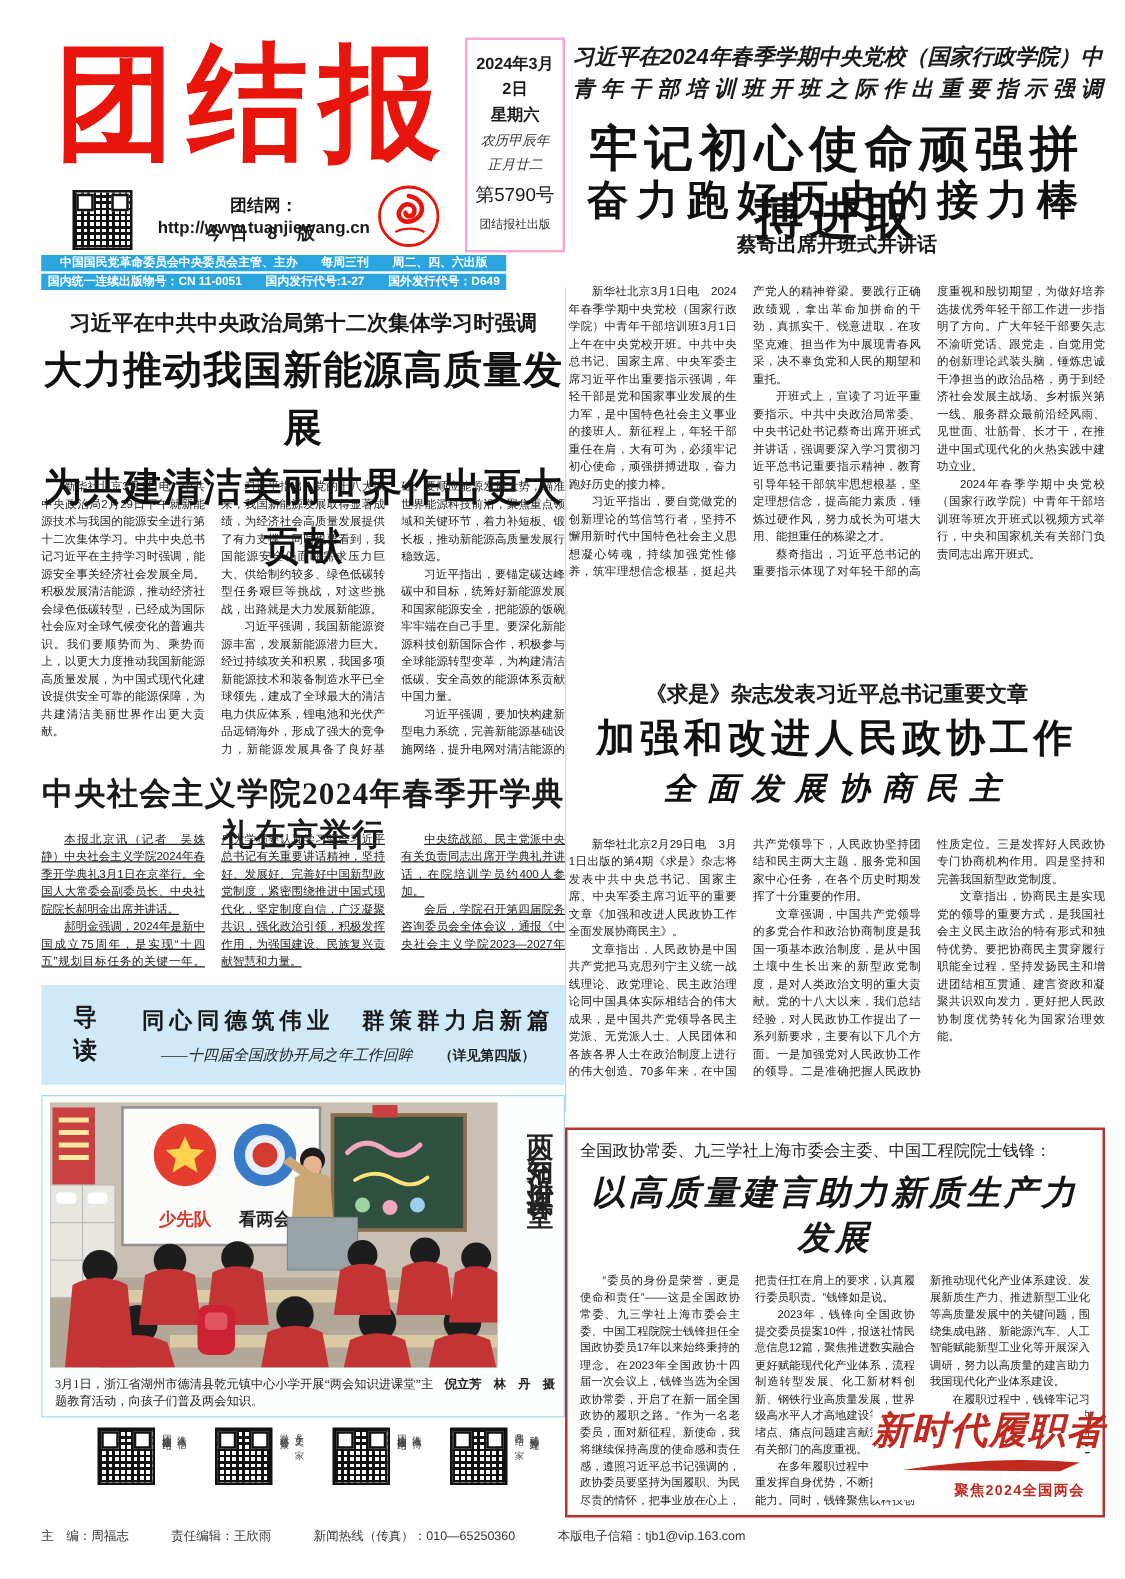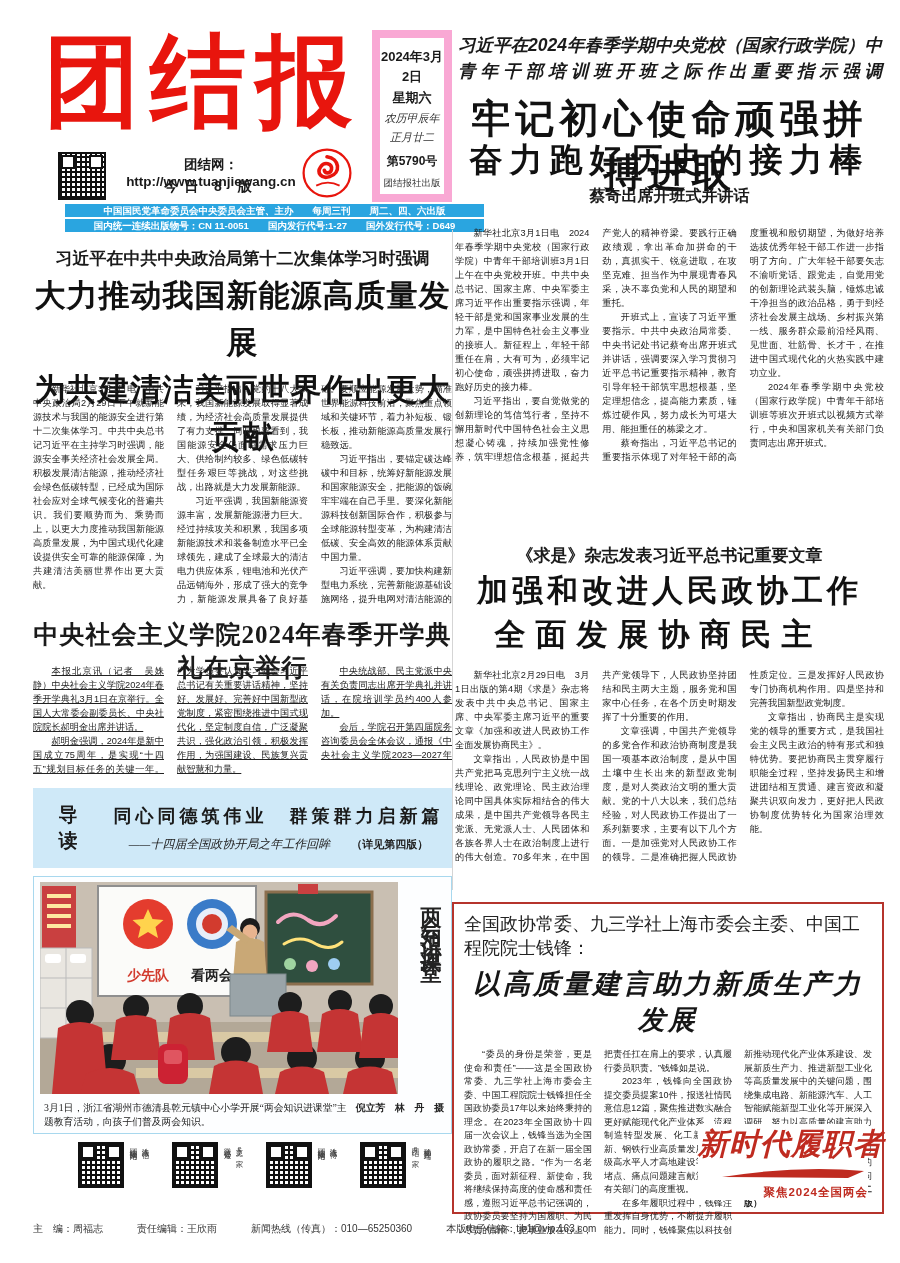--- a/index.html
+++ b/index.html
@@ -18,32 +18,32 @@
         repeating-linear-gradient(90deg,#111 0 2px,#fff 2px 5px); border:2px solid #111; }
   .qr::before, .qr::after { content:""; position:absolute; width:10px; height:10px;
         border:2px solid #111; background:#fff; }
   .qr::before { left:1px; top:1px; } .qr::after { right:1px; top:1px; }
   .mast-site { position:absolute; left:116px; top:156px; width:190px; text-align:center;
                font-weight:bold; font-size:13.5px; }
   .mast-edition { position:absolute; left:116px; top:178px; width:190px; text-align:center;
                   font-size:14px; letter-spacing:6px; font-weight:bold; }
   .phoenix { position:absolute; left:300px; top:146px; width:54px; height:54px; }
   .datebox { position:absolute; left:372px; top:30px; width:80px; height:172px;
-             border:8px solid #f9a8d4; background:#fff; text-align:center; padding-top:10px; }
+             border:2px solid #f9a8d4; background:#fff; text-align:center; padding-top:10px; }
   .datebox .d1 { font-size:13px; font-weight:bold; }
   .datebox .d2 { font-size:13px; font-weight:bold; margin-top:2px; }
   .datebox .d3 { font-size:13px; font-weight:bold; margin-top:3px; }
   .datebox .d4, .datebox .d5 { font-family:"Liberation Serif", serif; font-style:italic;
              font-size:11px; margin-top:4px; color:#333; }
-  .datebox .issue { font-size:12px; font-weight:700; margin-top:8px; }
+  .datebox .issue { font-size:15px; font-weight:400; margin-top:8px; }
   .datebox .pub { font-family:"Liberation Serif", serif; font-size:9.5px; margin-top:7px; color:#333; }
 
-  .bluebar { position:absolute; left:33px; width:419px; height:13px; background:#2aa5e0;
+  .bluebar { position:absolute; left:33px; width:372px; height:13px; background:#2aa5e0;
              color:#fff; font-size:9.5px; font-weight:bold; line-height:13px; text-align:center;
-             white-space:nowrap; overflow:hidden;margin-left:32px; }
+             white-space:nowrap; overflow:hidden; }
   .bighead { font-weight:900; color:#111; }
 
   
   .l-kicker { position:absolute; left:33px; top:247px; width:419px; text-align:center;
               font-size:17px; font-weight:bold; }
   .l-head { position:absolute; left:33px; top:272px; width:419px; text-align:center;
             font-size:31px; line-height:47px; font-weight:900; letter-spacing:1px; }
   .l-body { position:absolute; left:33px; top:382px; width:419px; height:228px; }
 
   
@@ -97,28 +97,28 @@
   .qr-group .qr { width:46px; height:46px; }
   .qr-labels { display:flex; flex-direction:row; gap:2px; }
   .vlabel { writing-mode:vertical-rl; text-orientation:upright; font-size:7.5px; color:#444;
             letter-spacing:1px; height:52px; }
 
   
   .q-kicker { position:absolute; left:455px; top:544px; width:429px; text-align:center;
               font-size:17px; font-weight:bold; }
   .q-h1 { position:absolute; left:455px; top:570px; width:429px; text-align:center;
           font-size:31px; font-weight:900; letter-spacing:4px; }
-  .q-h2 { position:absolute; left:444px; top:614px; width:429px; text-align:center;
-          font-size:31px; font-weight:900; letter-spacing:10px; }
+  .q-h2 { position:absolute; left:456px; top:614px; width:429px; text-align:center;
+          font-size:25px; font-weight:900; letter-spacing:10px;font-style:italic; }
   .q-body { position:absolute; left:455px; top:668px; width:429px; height:228px; }
 
   
   .redbox { position:absolute; left:452px; top:902px; width:432px; height:312px;
             border:2px solid #b5342c; background:#fff; padding:8px 10px 6px; }
-  .rb-kicker { font-family:"Liberation Serif", serif; font-size:18px; color:#222; }
+  .rb-kicker { font-family:"Liberation Serif", serif; font-size:13px; color:#222; }
   .rb-head { text-align:center; margin-top:6px; font-family:"DejaVu Serif", serif;
              font-size:27px; font-weight:900; font-style:italic; letter-spacing:3px; color:#161616; }
   .rb-body { margin-top:10px; height:216px; column-count:3; column-gap:12px; font-size:9px;
              line-height:13.5px; text-align:justify; overflow:hidden; color:#222; }
   .rb-body p { text-indent:2em; }
   .rb-turn { font-weight:bold; }
   .badge { position:absolute; right:14px; bottom:12px; width:170px; text-align:right; background:#fff; }
   .badge-title { font-family:"DejaVu Serif", serif; font-style:italic; font-weight:900;
                  font-size:30px; color:#bf2b20; letter-spacing:1px; white-space:nowrap; }
   .badge-sub { font-size:11.5px; font-weight:bold; color:#bf2b20; margin-top:2px; letter-spacing:1px; }

